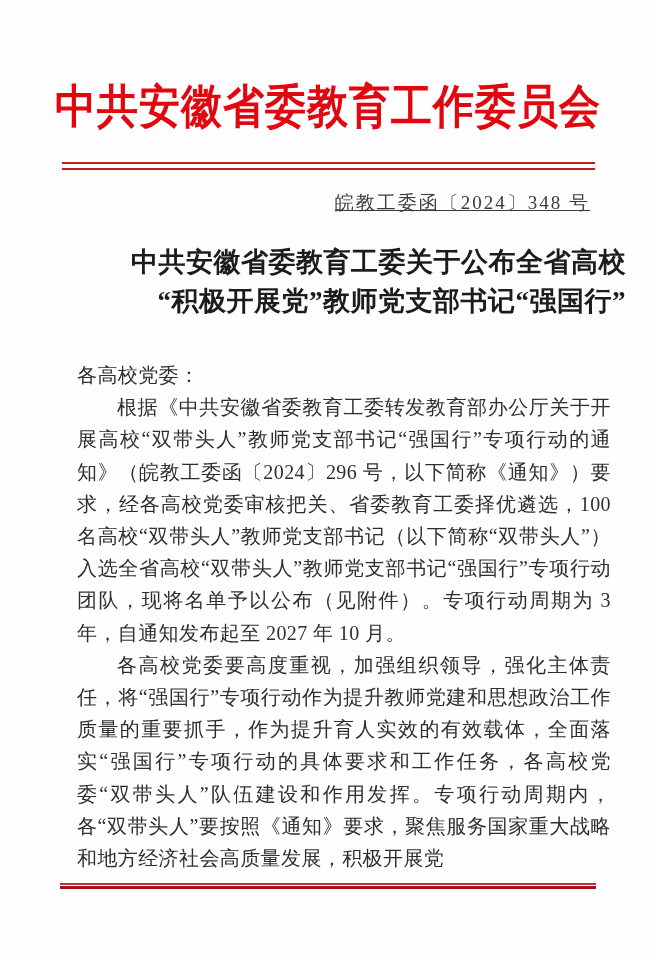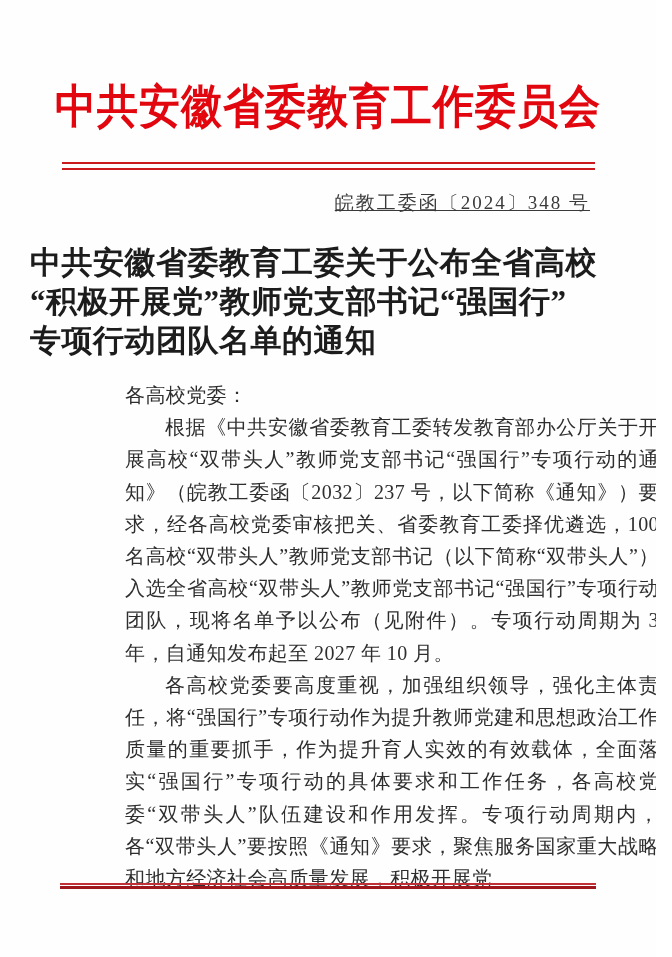--- a/index.html
+++ b/index.html
@@ -51,38 +51,37 @@
     color: #3a3a3a;
     letter-spacing: 2px;
     white-space: nowrap;
     text-decoration: underline;
   }
   .doc-title {
     position: absolute;
     top: 243px;
     left: 30px;
     right: 30px;
-    text-align: left;
-    font-size: 31px;
+    text-align: right;
+    font-size: 27px;
     line-height: 39px;
     font-weight: bold;
     color: #1c1c1c;
     letter-spacing: 0.5px;
   }
   .body-text {
     position: absolute;
-    top: 379px;
+    top: 359px;
     left: 77px;
     width: 534px;
     font-size: 20px;
     line-height: 32.2px;
     color: #2e2e2e;
     text-align: justify;
     letter-spacing: 0.4px;
-    margin-left: 48px;
   }
   .body-text p {
     margin: 0;
     text-indent: 2em;
   }
   .body-text p.salutation {
     text-indent: 0;
   }
   .footer-line {
     position: absolute;
@@ -101,24 +100,23 @@
 
   <div class="org-name">中共安徽省委教育工作委员会</div>
 
   <div class="header-double-line"></div>
 
   <div class="doc-number">皖教工委函〔2024〕348 号</div>
 
   <div class="doc-title">
     <div>中共安徽省委教育工委关于公布全省高校</div>
     <div>“积极开展党”教师党支部书记“强国行”</div>
-    <div>专项行动团队名单的通知</div>
   </div>
 
   <div class="body-text">
     <p class="salutation">各高校党委：</p>
-    <p>根据《中共安徽省委教育工委转发教育部办公厅关于开展高校“双带头人”教师党支部书记“强国行”专项行动的通知》（皖教工委函〔2032〕237 号，以下简称《通知》）要求，经各高校党委审核把关、省委教育工委择优遴选，100 名高校“双带头人”教师党支部书记（以下简称“双带头人”）入选全省高校“双带头人”教师党支部书记“强国行”专项行动团队，现将名单予以公布（见附件）。专项行动周期为 3 年，自通知发布起至 2027 年 10 月。</p>
+    <p>根据《中共安徽省委教育工委转发教育部办公厅关于开展高校“双带头人”教师党支部书记“强国行”专项行动的通知》（皖教工委函〔2024〕296 号，以下简称《通知》）要求，经各高校党委审核把关、省委教育工委择优遴选，100 名高校“双带头人”教师党支部书记（以下简称“双带头人”）入选全省高校“双带头人”教师党支部书记“强国行”专项行动团队，现将名单予以公布（见附件）。专项行动周期为 3 年，自通知发布起至 2027 年 10 月。</p>
     <p>各高校党委要高度重视，加强组织领导，强化主体责任，将“强国行”专项行动作为提升教师党建和思想政治工作质量的重要抓手，作为提升育人实效的有效载体，全面落实“强国行”专项行动的具体要求和工作任务，各高校党委“双带头人”队伍建设和作用发挥。专项行动周期内，各“双带头人”要按照《通知》要求，聚焦服务国家重大战略和地方经济社会高质量发展，积极开展党</p>
   </div>
 
   <div class="footer-line"></div>
 
 </div>
 
 </body></html>

